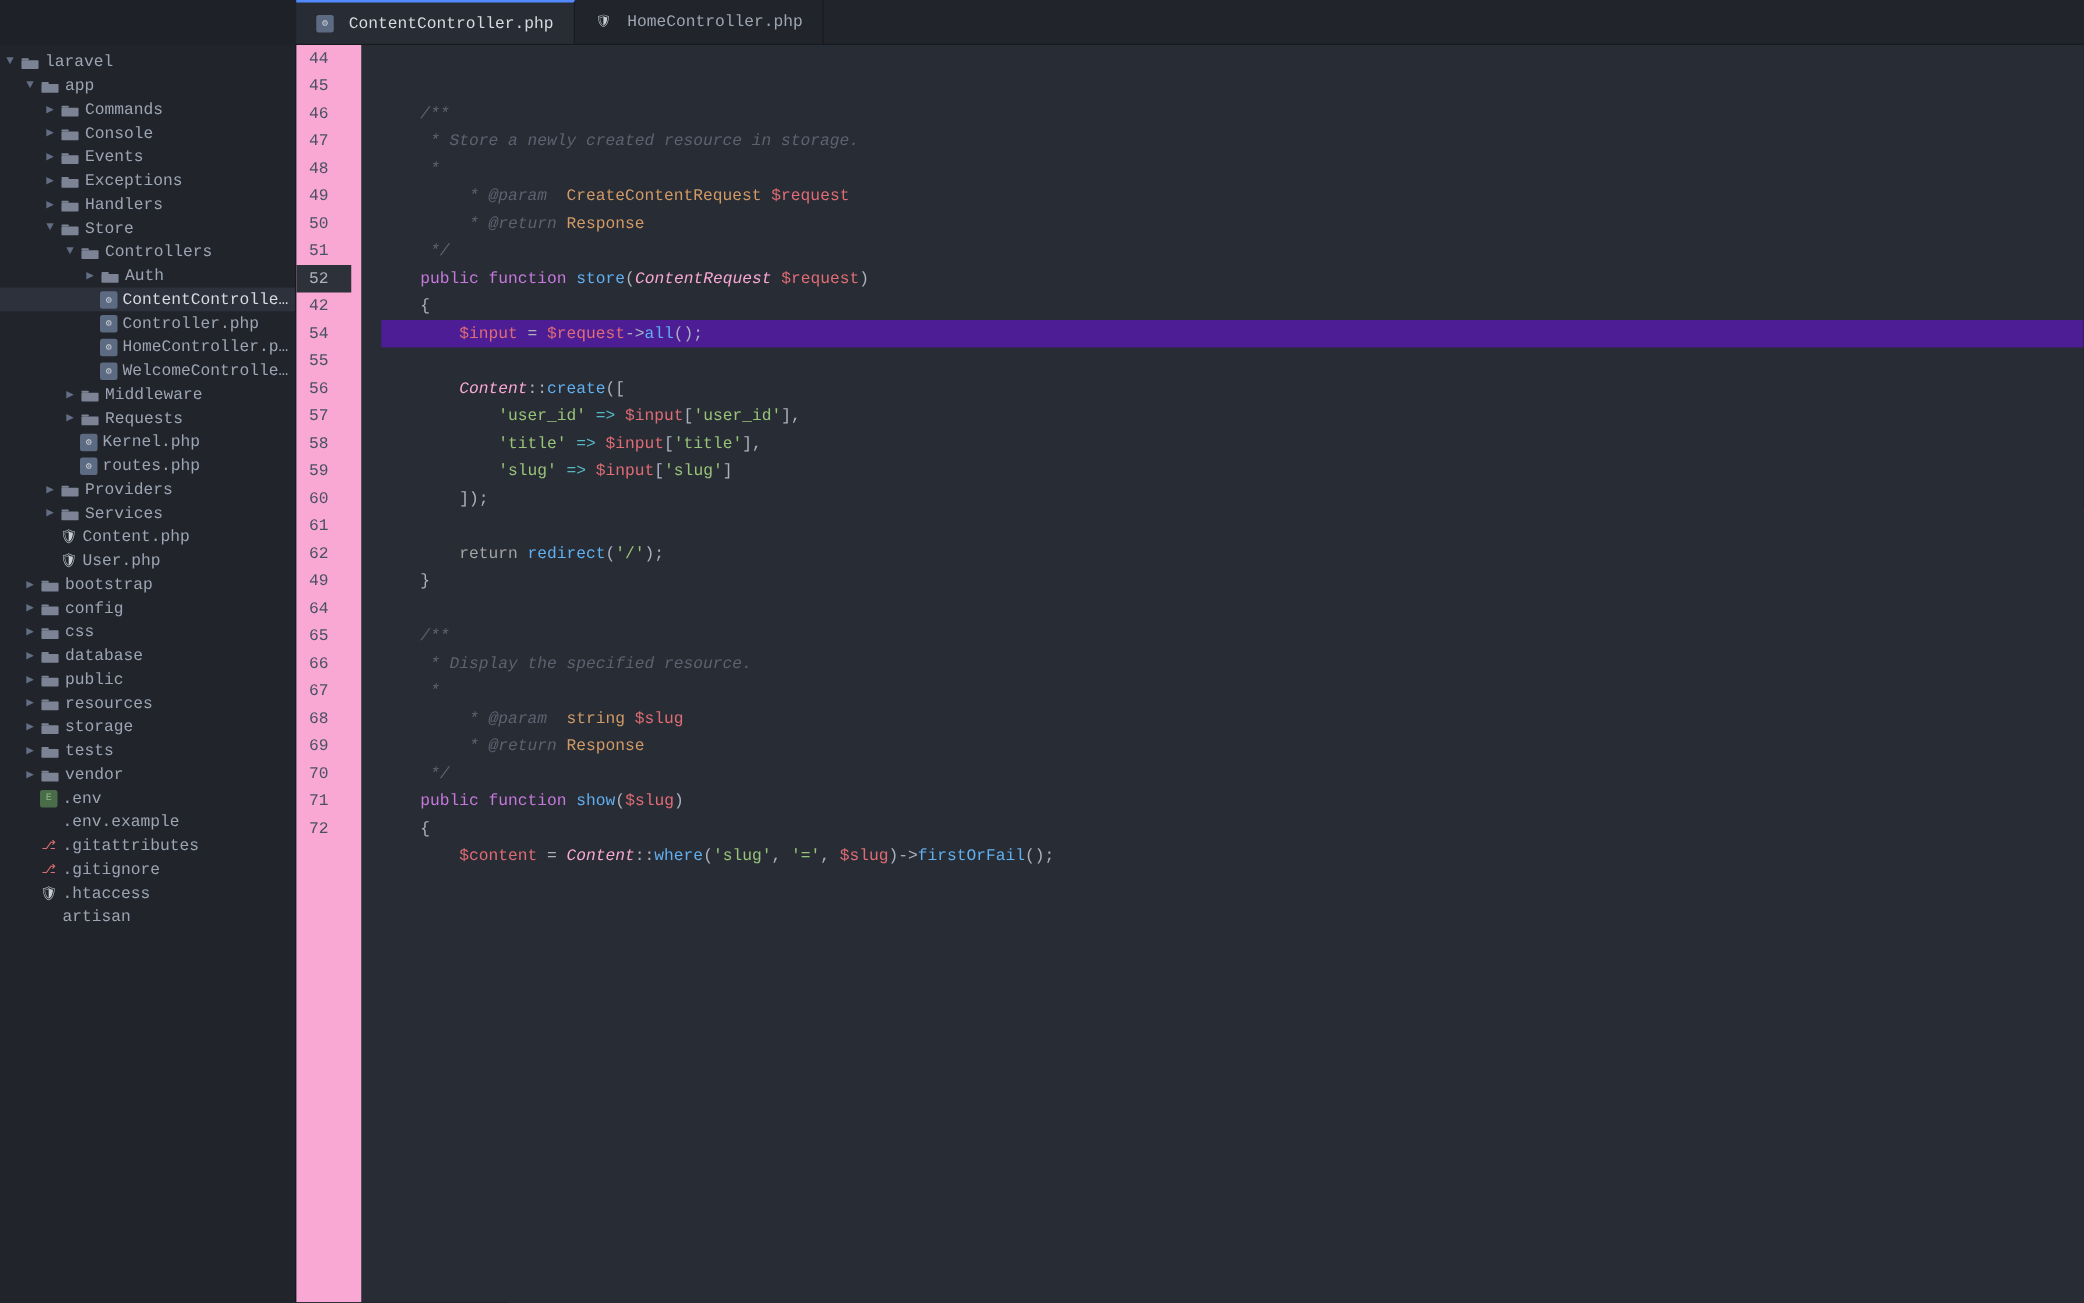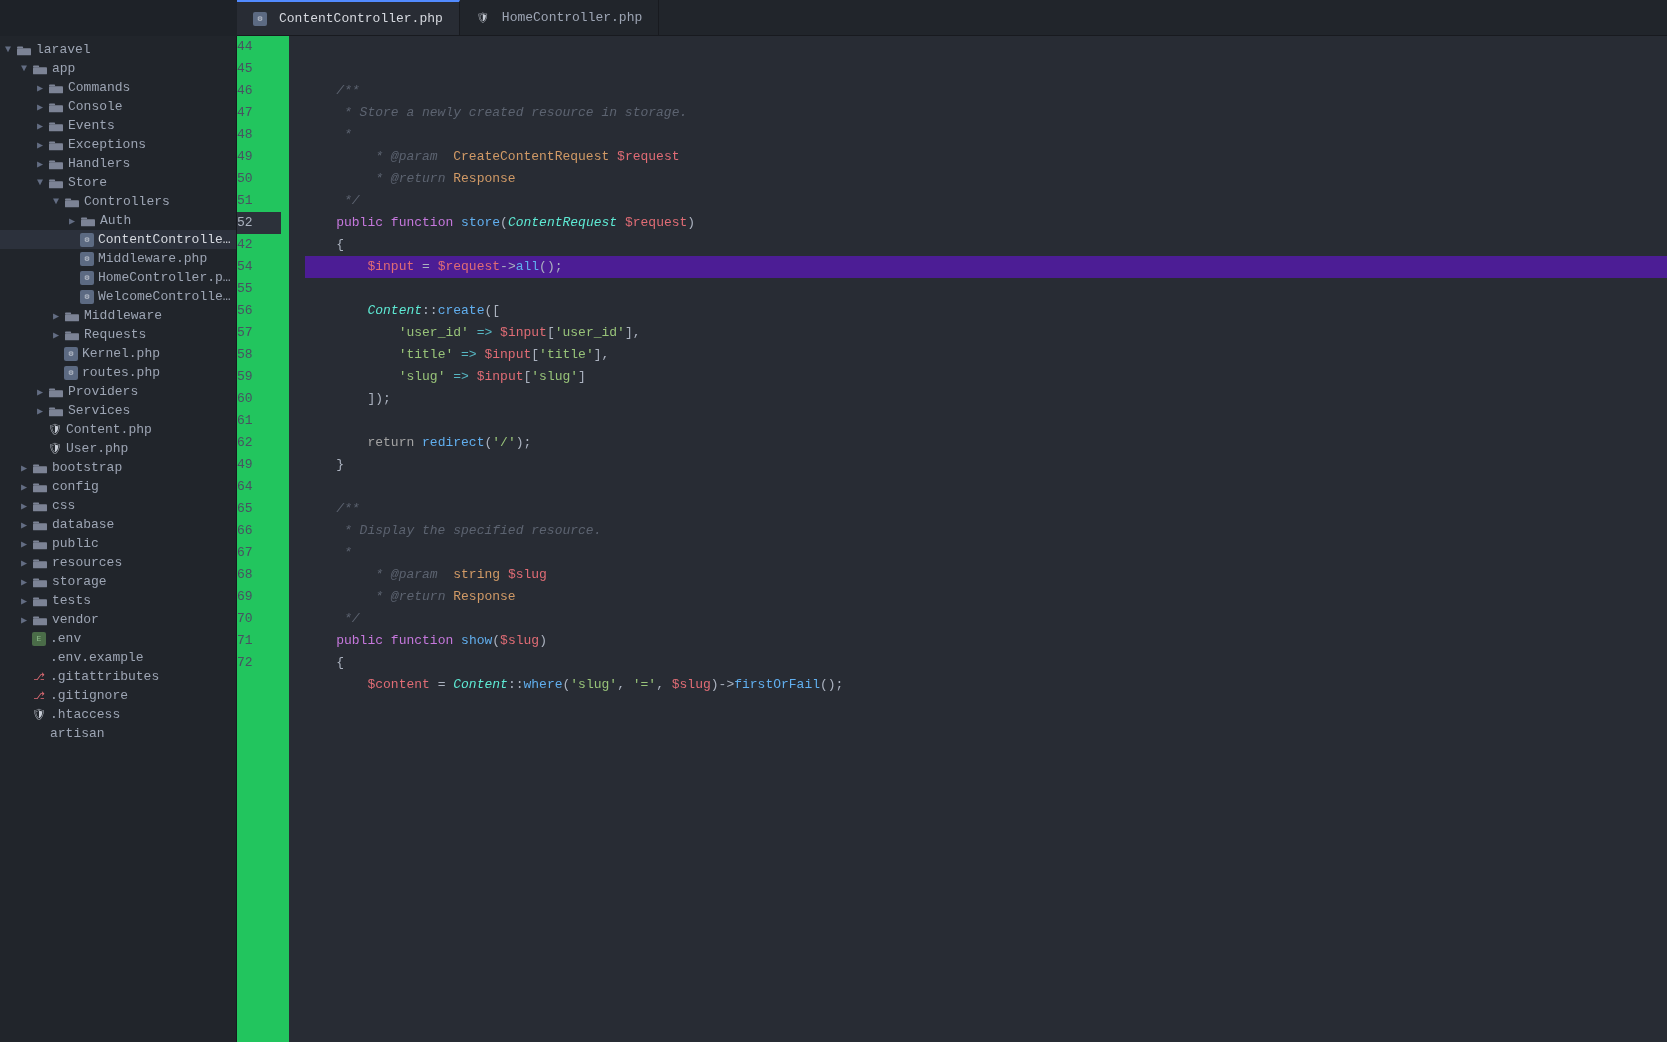--- a/index.html
+++ b/index.html
@@ -110,24 +110,24 @@
     .editor::-webkit-scrollbar-track { background: #282c34; }
     .editor::-webkit-scrollbar-thumb { background: #4b5263; border-radius: 4px; }
 
     .code-area {
       display: flex;
       flex: 1;
     }
 
     .line-numbers {
       width: 52px;
-      background: #22c55e;
+      background: #f9a8d4;
       padding: 0;
       flex-shrink: 0;
-      text-align: left;
+      text-align: center;
       color: #495162;
       font-size: 13px;
       line-height: 22px;
       padding-right: 8px;
       padding-top: 0;
       user-select: none;
     }
     .line-number {
       display: block;
       padding-right: 8px;
@@ -153,21 +153,21 @@
     .code-line.highlighted {
       background: #4c1d95;
     }
 
     
     .c-comment { color: #5c6370; font-style: italic; }
     .c-keyword { color: #c678dd; }
     .c-function { color: #61afef; }
     .c-string { color: #98c379; }
     .c-variable { color: #e06c75; }
-    .c-class { color: #5eead4; font-style: italic; }
+    .c-class { color: #f9a8d4; font-style: italic; }
     .c-operator { color: #56b6c2; }
     .c-param { color: #d19a66; margin-top: 16px; }
     .c-normal { color: #abb2bf; }
     .c-return { color: #a3a3a3; }
 
     .php-badge {
       display: inline-flex;
       align-items: center;
       justify-content: center;
       width: 14px;
@@ -357,21 +357,21 @@
         <span class="php-badge">⚙</span>
         <span class="tree-label">ContentController.php</span>
       </div>
       <div class="tree-item">
         <span class="tree-indent"></span>
         <span class="tree-indent"></span>
         <span class="tree-indent"></span>
         <span class="tree-indent"></span>
         <span class="tree-indent"></span>
         <span class="php-badge">⚙</span>
-        <span class="tree-label">Middleware.php</span>
+        <span class="tree-label">Controller.php</span>
       </div>
       <div class="tree-item">
         <span class="tree-indent"></span>
         <span class="tree-indent"></span>
         <span class="tree-indent"></span>
         <span class="tree-indent"></span>
         <span class="tree-indent"></span>
         <span class="php-badge">⚙</span>
         <span class="tree-label">HomeController.php</span>
       </div>

